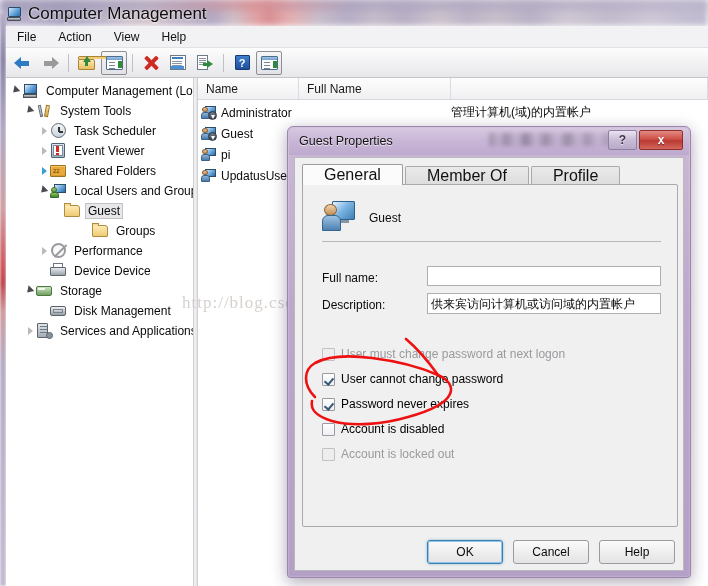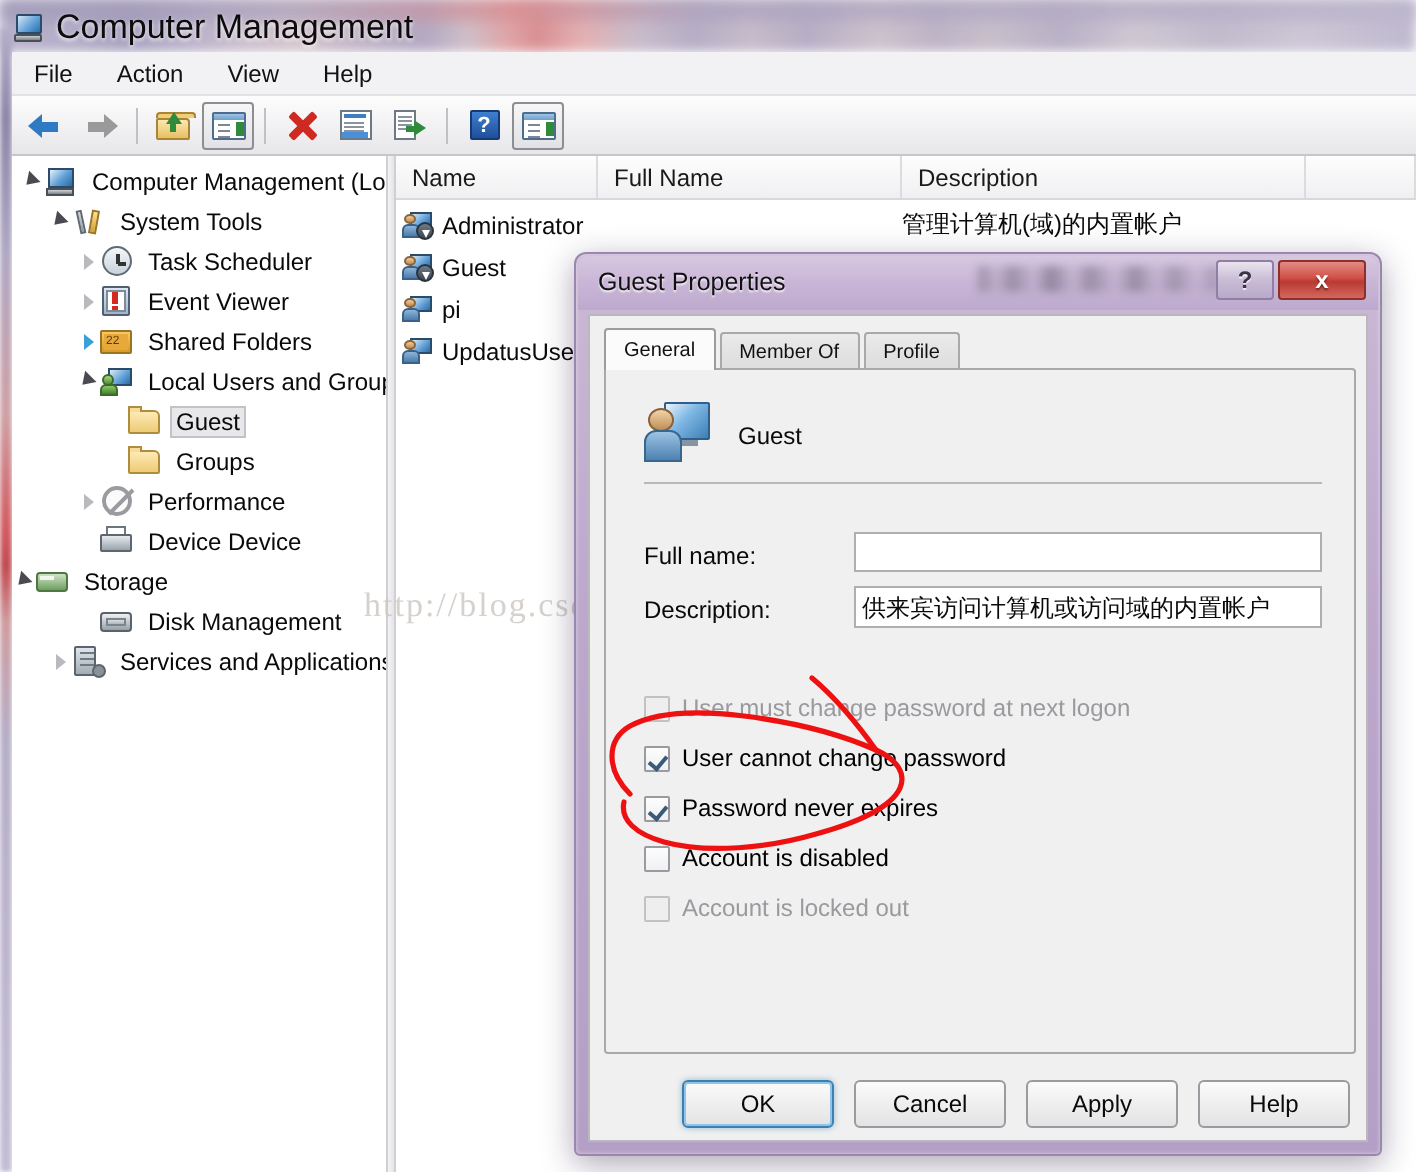--- a/index.html
+++ b/index.html
@@ -427,21 +427,21 @@
   #dlg-body{
     position:absolute; left:6px; top:30px; width:390px; height:414px;
     background:#f0f0f0; border:1px solid #b9b9bd;
   }
 
   
   #tabstrip{
     position:absolute; left:7px; top:6px; height:21px; display:flex; align-items:flex-end;
   }
   .tab{
-    height:19px; padding:0 9px; font-size:10px; display:flex; align-items:center;
+    height:19px; padding:0 21px; font-size:16px; display:flex; align-items:center;
     background:linear-gradient(180deg,#eaeaea,#dcdcdc);
     border:1px solid #a8a8ad; border-bottom:none;
     border-radius:2px 2px 0 0; margin-right:2px; cursor:default; color:#111;
   }
   .tab.active{
     background:#fbfbfb; height:21px; border-color:#9b9ba0;
     position:relative; z-index:3; font-weight:normal;
   }
   #tabpage{
     position:absolute; left:7px; top:26px; width:376px; height:343px;
@@ -711,21 +711,21 @@
       </div>
 
       <div class="tnode selected" style="padding-left:58px">
         <span class="ticon ic-folder">
             <span class="f"></span>
             <span class="tabp"></span>
           </span>
         <span class="tlabel">Guest</span>
       </div>
 
-      <div class="tnode" style="padding-left:58px">
+      <div class="tnode" style="padding-left:86px">
         <span class="ticon ic-folder">
             <span class="f"></span>
             <span class="tabp"></span>
           </span>
         <span class="tlabel">Groups</span>
       </div>
 
       <div class="tnode" style="padding-left:32px">
         <span class="exp">
             <span class="tri-hollow"></span>
@@ -737,21 +737,21 @@
       </div>
 
       <div class="tnode" style="padding-left:44px">
         <span class="ticon ic-device">
             <span class="pp"></span>
             <span class="pr"></span>
           </span>
         <span class="tlabel">Device Device</span>
       </div>
 
-      <div class="tnode" style="">
+      <div class="tnode" style="padding-left:18px">
         <span class="exp">
             <span class="tri-open"></span>
           </span>
         <span class="ticon ic-storage">
             <span class="d"></span>
             <span class="s"></span>
           </span>
         <span class="tlabel">Storage</span>
       </div>
 
@@ -779,21 +779,20 @@
       </div>
     </div>
 
     <div id="splitter"></div>
 
     <div id="list-pane">
 
       <div id="list-header">
         <div class="lh-cell" style="width:101px">Name</div>
         <div class="lh-cell" style="width:152px">Full Name</div>
-        <div class="lh-cell" style="width:202px">Description</div>
         <div class="lh-cell" style="flex:1"></div>
       </div>
 
       <div style="padding-top:2px">
         <div class="lrow">
           <span class="c-name">
             <span class="usr-icon">
               <span class="m"></span>
                 <span class="hd"></span>
                 <span class="bd"></span>
@@ -905,21 +904,20 @@
             <span class="cb disabled"></span>
             <span class="cb-label disabled">Account is locked out</span>
           </div>
 
         </div>
       </div>
 
       <div id="dlg-buttons">
         <div class="dbtn default">OK</div>
         <div class="dbtn">Cancel</div>
-        <div class="dbtn">Apply</div>
         <div class="dbtn">Help</div>
       </div>
     </div>
 
     <svg id="annotation" viewBox="0 0 404 452">
       <path d="M 27 270 C 15 258 15 243 27 236 C 40 229 60 228 84 231
                C 108 234 132 240 150 248 C 161 253 165 260 162 267
                C 158 276 142 284 120 290 C 96 297 66 300 44 294
                C 30 290 22 283 24 274" fill="none" stroke="#ee1111" stroke-width="2.6" stroke-linecap="round"></path>
       <path d="M 150 248 C 140 234 130 222 118 212" fill="none" stroke="#ee1111" stroke-width="2.6" stroke-linecap="round"></path>

